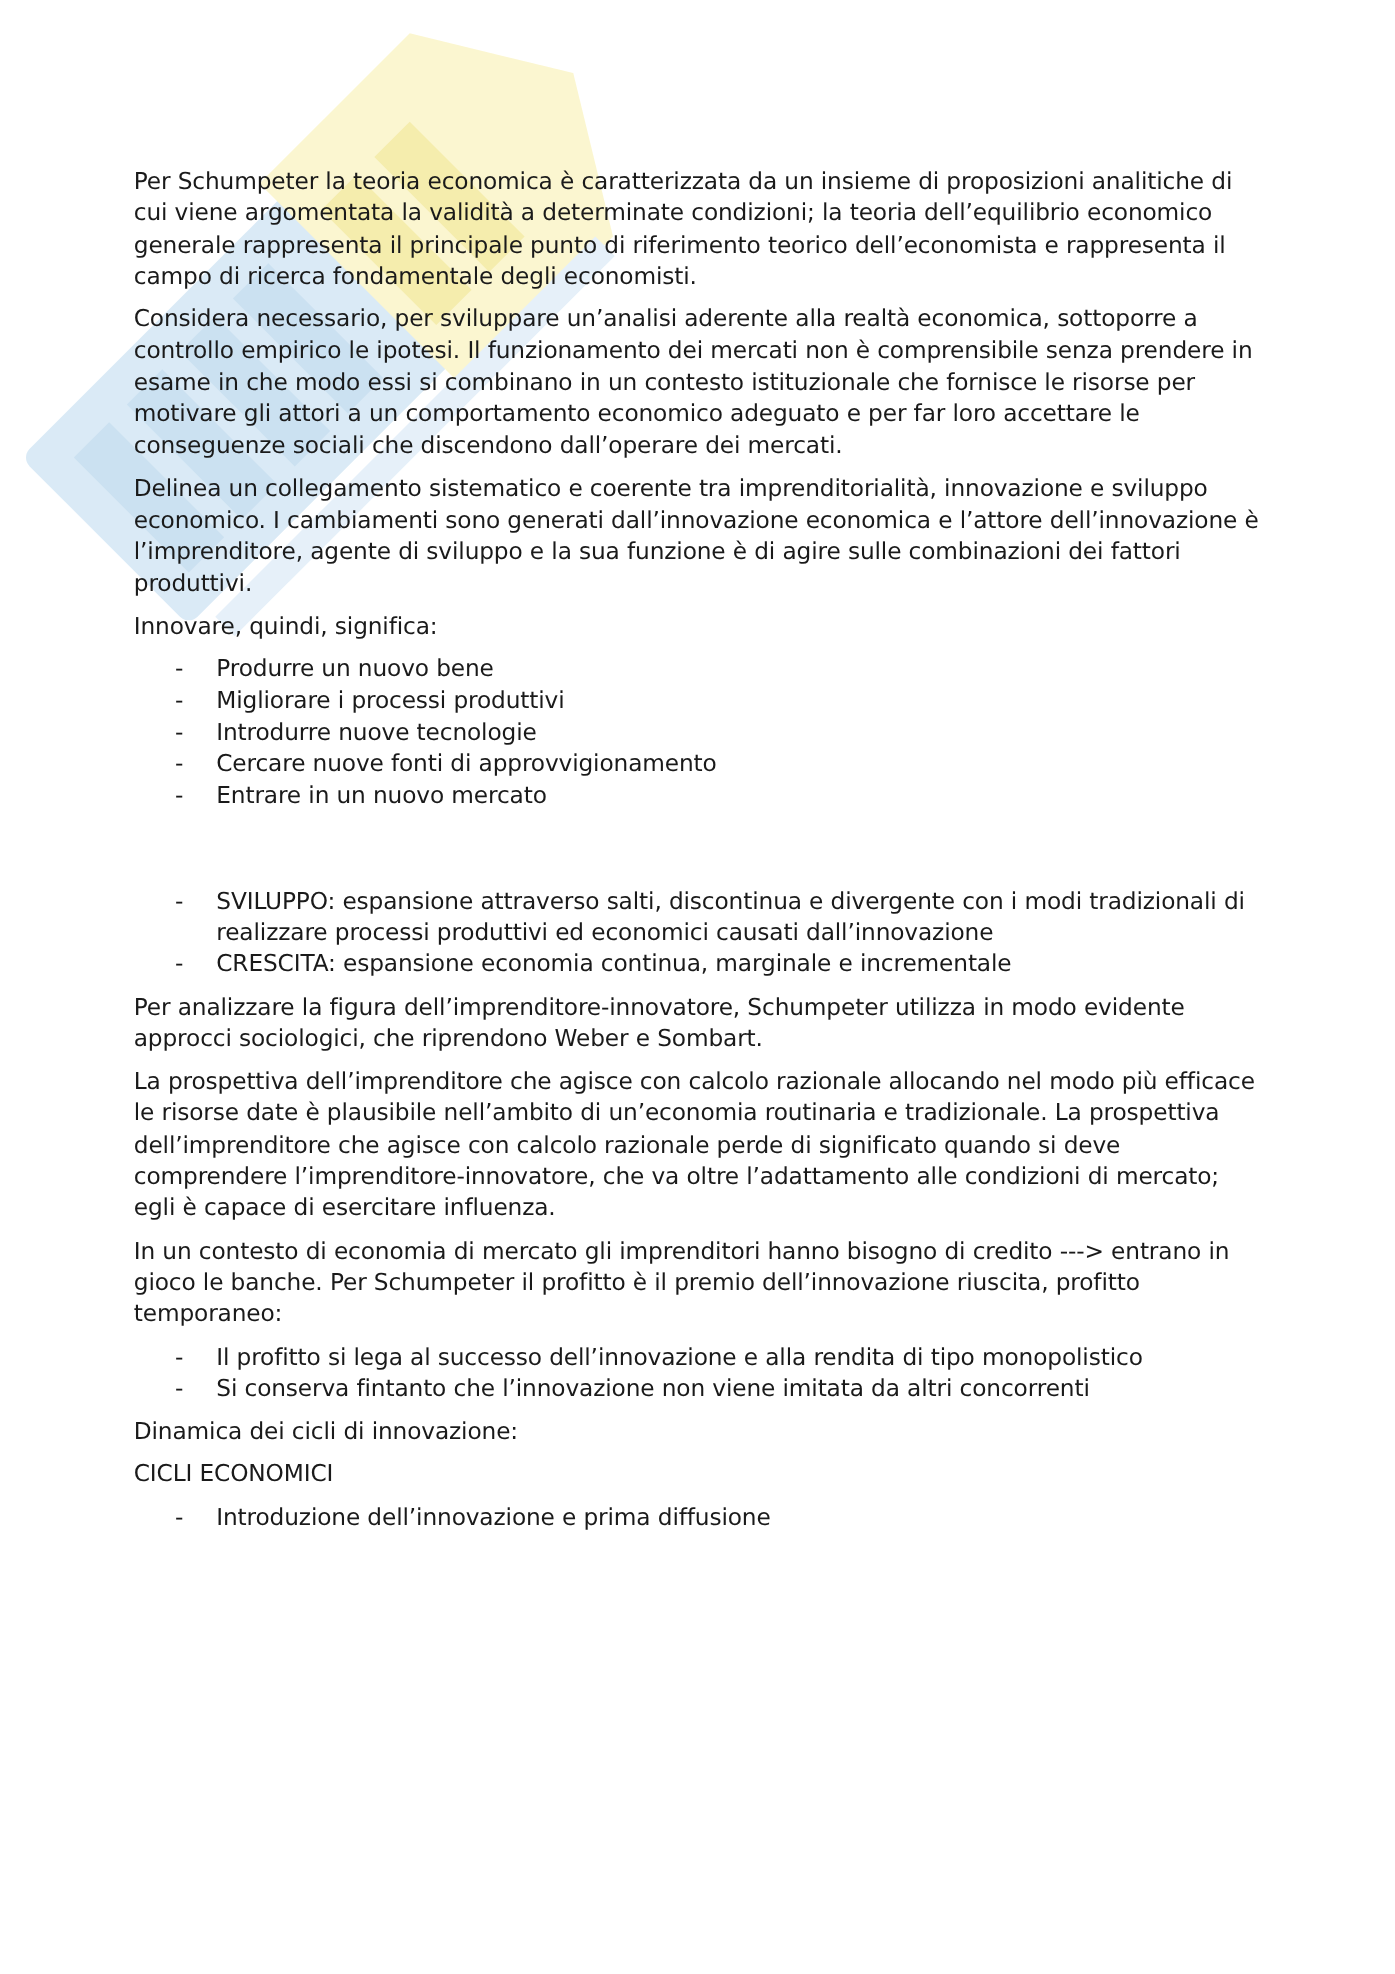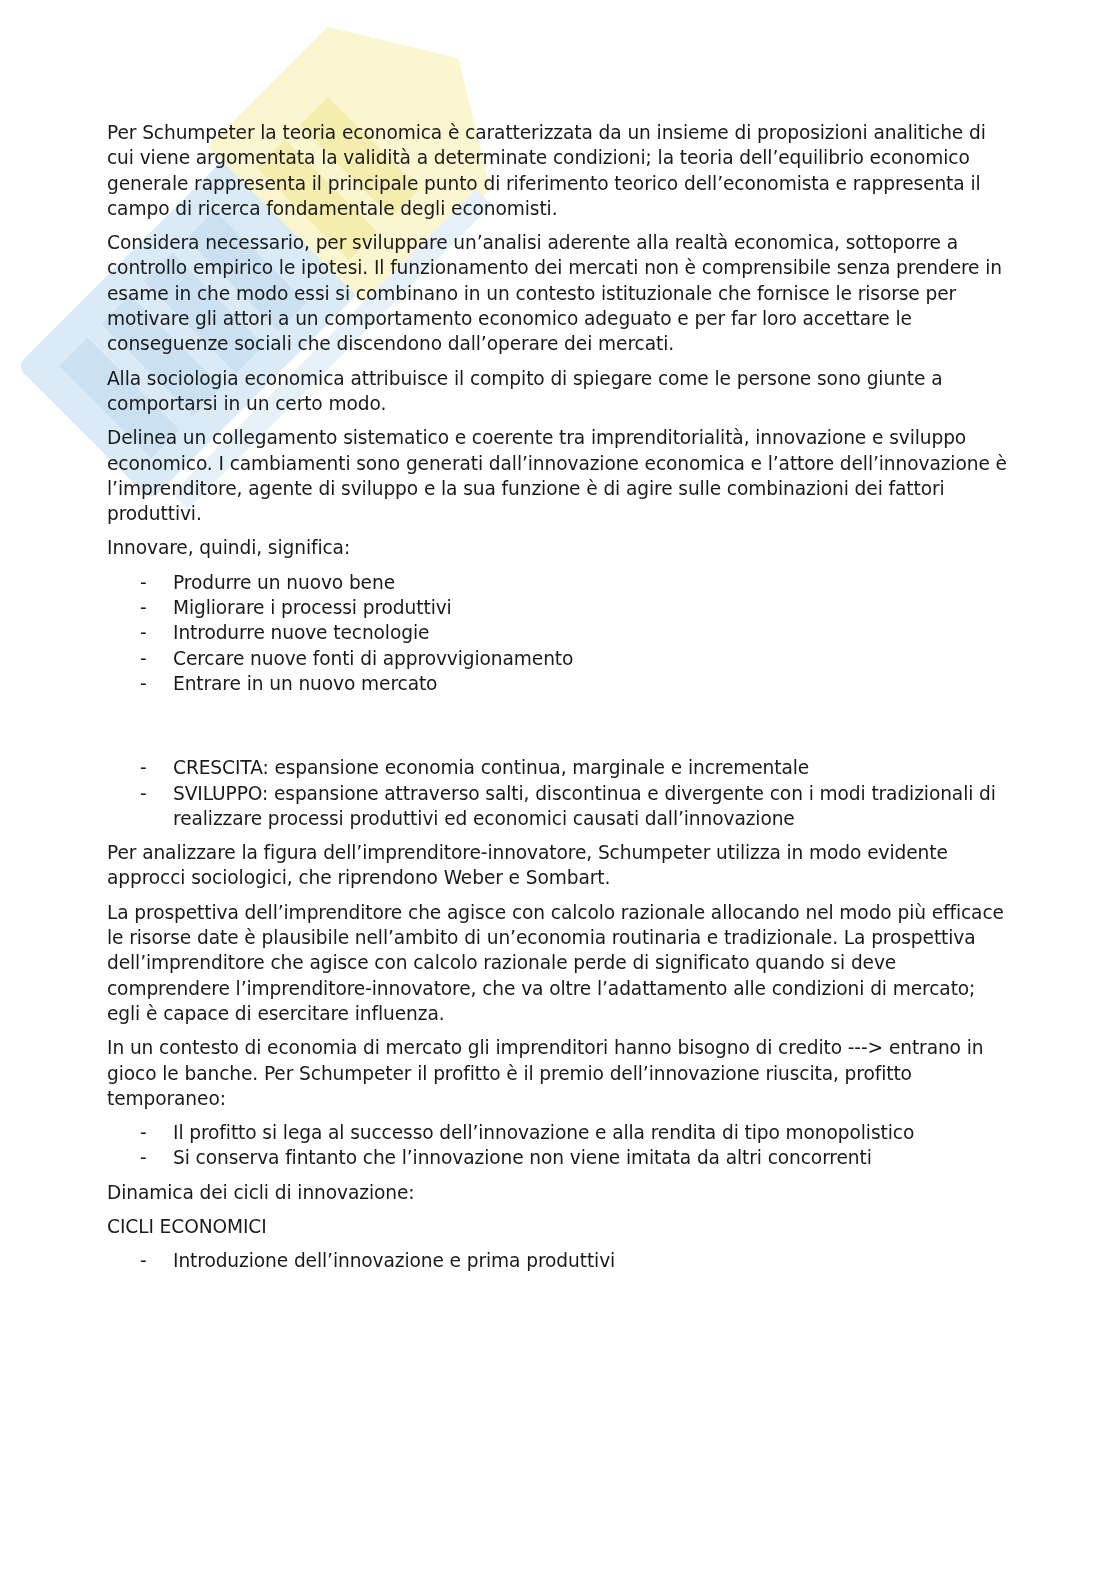--- a/index.html
+++ b/index.html
@@ -1,21 +1,21 @@
 <!DOCTYPE html>
 <html><head>
 <meta charset="utf-8">
 <style>
   html, body { margin: 0; padding: 0; }
   body {
     width: 1116px; height: 1579px; background: #ffffff; position: relative; overflow: hidden;
     font-family: "DejaVu Sans", sans-serif; color: #1a1a1a;
   }
   .watermark { position: absolute; left: 0; top: 0; width: 1116px; height: 1579px; pointer-events: none; z-index: 0; }
-  .page { position: absolute; left: 107px; top: 120px; width: 900px; z-index: 1; font-size: 18.6px; line-height: 25.3px; letter-spacing: -0.1px; }
+  .page { position: absolute; left: 107px; top: 133px; width: 900px; z-index: 1; font-size: 18.6px; line-height: 25.3px; letter-spacing: -0.1px; }
   p { margin: 0 0 9px 0; }
   ul.dash { list-style: none; margin: 0 0 9px 0; padding: 0; }
   ul.dash li { position: relative; padding-left: 66px; }
   ul.dash li::before { content: "-"; position: absolute; left: 33px; top: 0; }
   .gap { height: 50px; }
 </style>
 </head>
 <body>
 
 <svg class="watermark" viewBox="0 0 1116 1579" xmlns="http://www.w3.org/2000/svg">
@@ -28,47 +28,46 @@
     <rect x="220" y="200" width="40" height="130" fill="#c3dcef"></rect>
     <rect x="320" y="200" width="40" height="130" fill="#f4ea9f"></rect>
     <rect x="380" y="200" width="40" height="130" fill="#f4ea9f"></rect>
     <rect x="30" y="370" width="430" height="22" fill="#e2eef8"></rect>
   </g>
 </svg>
 
 <div class="page">
   <p>Per Schumpeter la teoria economica è caratterizzata da un insieme di proposizioni analitiche di cui viene argomentata la validità a determinate condizioni; la teoria dell’equilibrio economico generale rappresenta il principale punto di riferimento teorico dell’economista e rappresenta il campo di ricerca fondamentale degli economisti.</p>
   <p>Considera necessario, per sviluppare un’analisi aderente alla realtà economica, sottoporre a controllo empirico le ipotesi. Il funzionamento dei mercati non è comprensibile senza prendere in esame in che modo essi si combinano in un contesto istituzionale che fornisce le risorse per motivare gli attori a un comportamento economico adeguato e per far loro accettare le conseguenze sociali che discendono dall’operare dei mercati.</p>
-  <p>Alla sociologia economica attribuisce il compito di spiegare come le persone sono giunte a comportarsi in un certo modo.</p>
   <p>Delinea un collegamento sistematico e coerente tra imprenditorialità, innovazione e sviluppo economico. I cambiamenti sono generati dall’innovazione economica e l’attore dell’innovazione è l’imprenditore, agente di sviluppo e la sua funzione è di agire sulle combinazioni dei fattori produttivi.</p>
   <p>Innovare, quindi, significa:</p>
 
   <ul class="dash">
     <li>Produrre un nuovo bene</li>
     <li>Migliorare i processi produttivi</li>
     <li>Introdurre nuove tecnologie</li>
     <li>Cercare nuove fonti di approvvigionamento</li>
     <li>Entrare in un nuovo mercato</li>
   </ul>
 
   <div class="gap"></div>
 
   <ul class="dash">
+    <li>SVILUPPO: espansione attraverso salti, discontinua e divergente con i modi tradizionali di realizzare processi produttivi ed economici causati dall’innovazione</li>
     <li>CRESCITA: espansione economia continua, marginale e incrementale</li>
-    <li>SVILUPPO: espansione attraverso salti, discontinua e divergente con i modi tradizionali di realizzare processi produttivi ed economici causati dall’innovazione</li>
   </ul>
 
   <p>Per analizzare la figura dell’imprenditore-innovatore, Schumpeter utilizza in modo evidente approcci sociologici, che riprendono Weber e Sombart.</p>
   <p>La prospettiva dell’imprenditore che agisce con calcolo razionale allocando nel modo più efficace le risorse date è plausibile nell’ambito di un’economia routinaria e tradizionale. La prospettiva dell’imprenditore che agisce con calcolo razionale perde di significato quando si deve comprendere l’imprenditore-innovatore, che va oltre l’adattamento alle condizioni di mercato; egli è capace di esercitare influenza.</p>
   <p>In un contesto di economia di mercato gli imprenditori hanno bisogno di credito ---&gt; entrano in gioco le banche. Per Schumpeter il profitto è il premio dell’innovazione riuscita, profitto temporaneo:</p>
 
   <ul class="dash">
     <li>Il profitto si lega al successo dell’innovazione e alla rendita di tipo monopolistico</li>
     <li>Si conserva fintanto che l’innovazione non viene imitata da altri concorrenti</li>
   </ul>
 
   <p>Dinamica dei cicli di innovazione:</p>
   <p>CICLI ECONOMICI</p>
 
   <ul class="dash">
-    <li>Introduzione dell’innovazione e prima produttivi</li>
+    <li>Introduzione dell’innovazione e prima diffusione</li>
   </ul>
 </div>
 
 </body></html>

